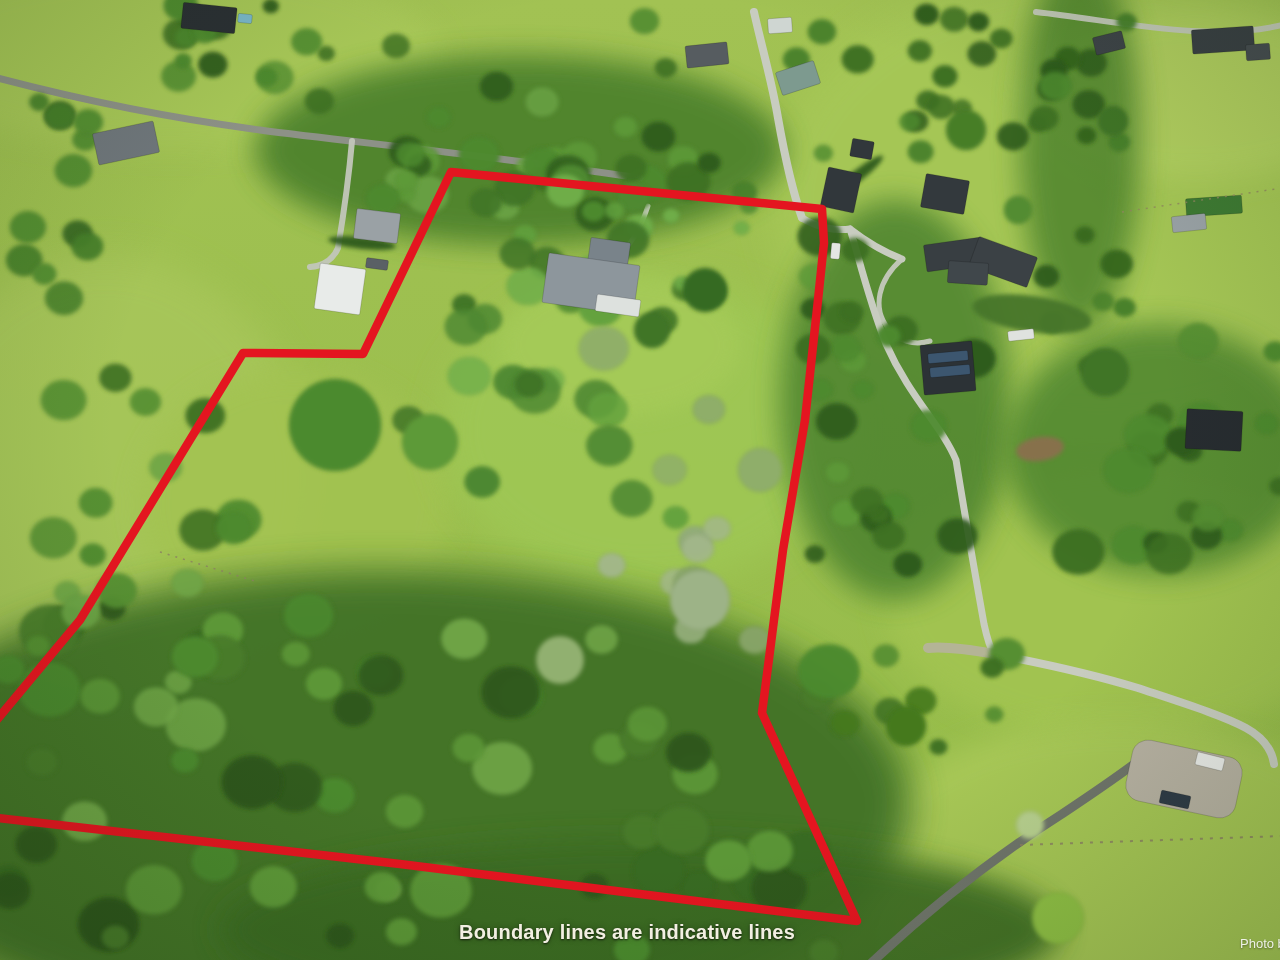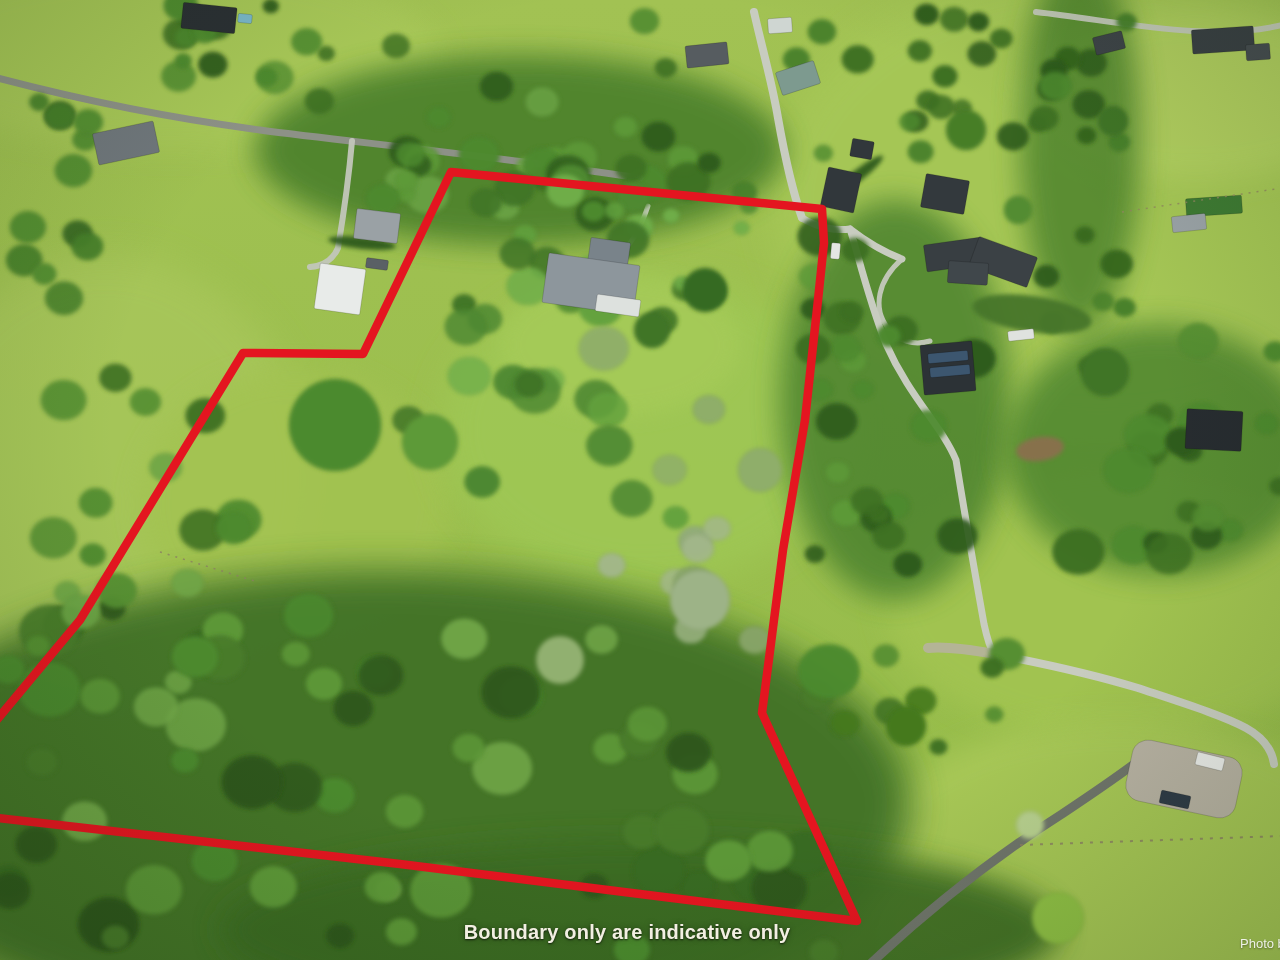--- a/index.html
+++ b/index.html
@@ -421,15 +421,15 @@
         <line x1="160" y1="552" x2="258" y2="582" stroke="#8a7f63" stroke-width="1.5" stroke-dasharray="2 6" opacity="0.8"></line>
         <line x1="1122" y1="212" x2="1282" y2="188" stroke="#90865f" stroke-width="1.5" stroke-dasharray="2 6" opacity="0.8"></line>
       </g>
     <g>
         <path d="M451,172 L822,209 L824,243 L818,300 L805,420 L783,550 L762,713 L857,921 L640,894 L400,864 L-20,816 L-20,740 L80,620 L243,353 L363,354 Z" fill="none" stroke="#e41520" stroke-width="8.5" stroke-linejoin="round" stroke-linecap="round"></path>
       </g>
   </svg>
 
   <div class="vignette"></div>
 
-  <div class="caption" style="color: rgb(242, 239, 226);">Boundary only are indicative only</div>
+  <div class="caption" style="color: rgb(242, 239, 226);">Boundary lines are indicative lines</div>
   <div class="watermark" style="color: rgba(255, 255, 255, 0.88);">Photo by</div>
 </div>
 
 </body></html>

